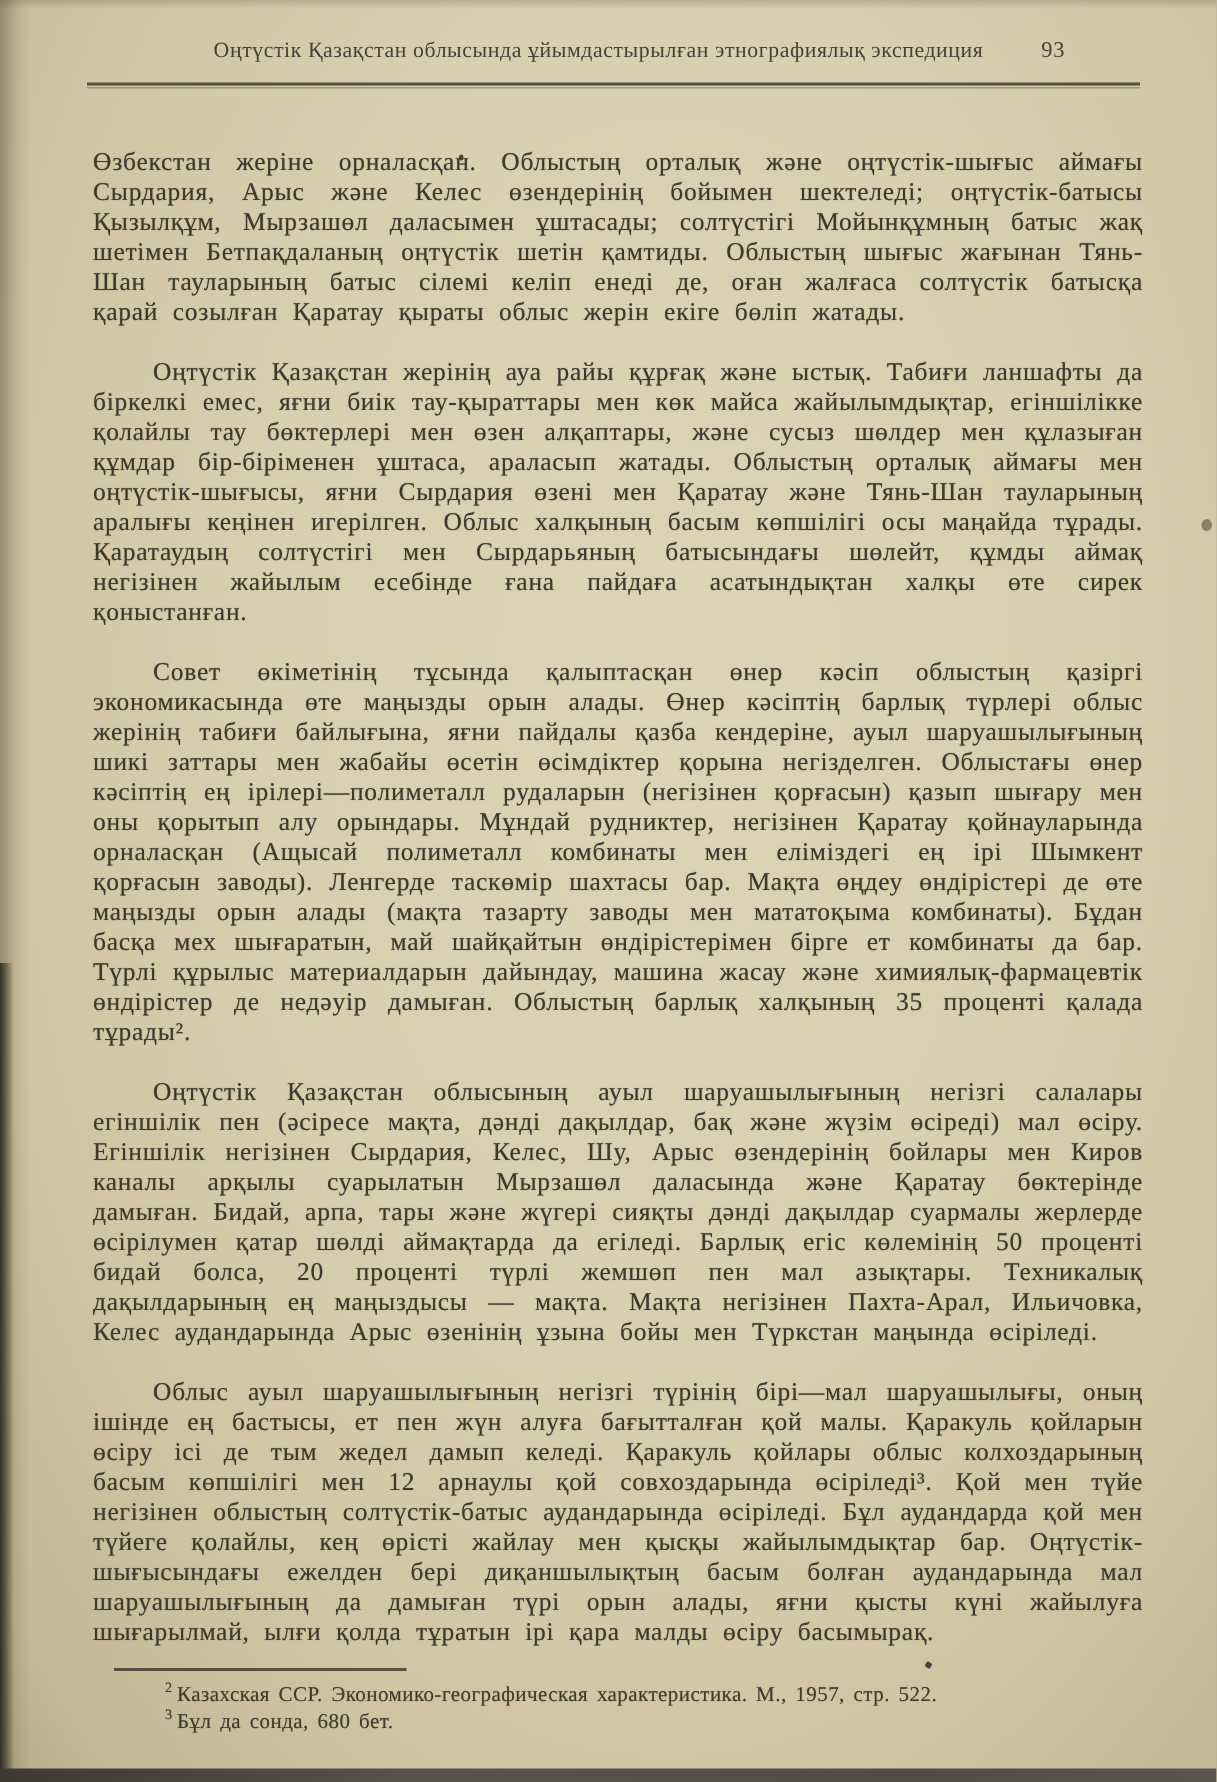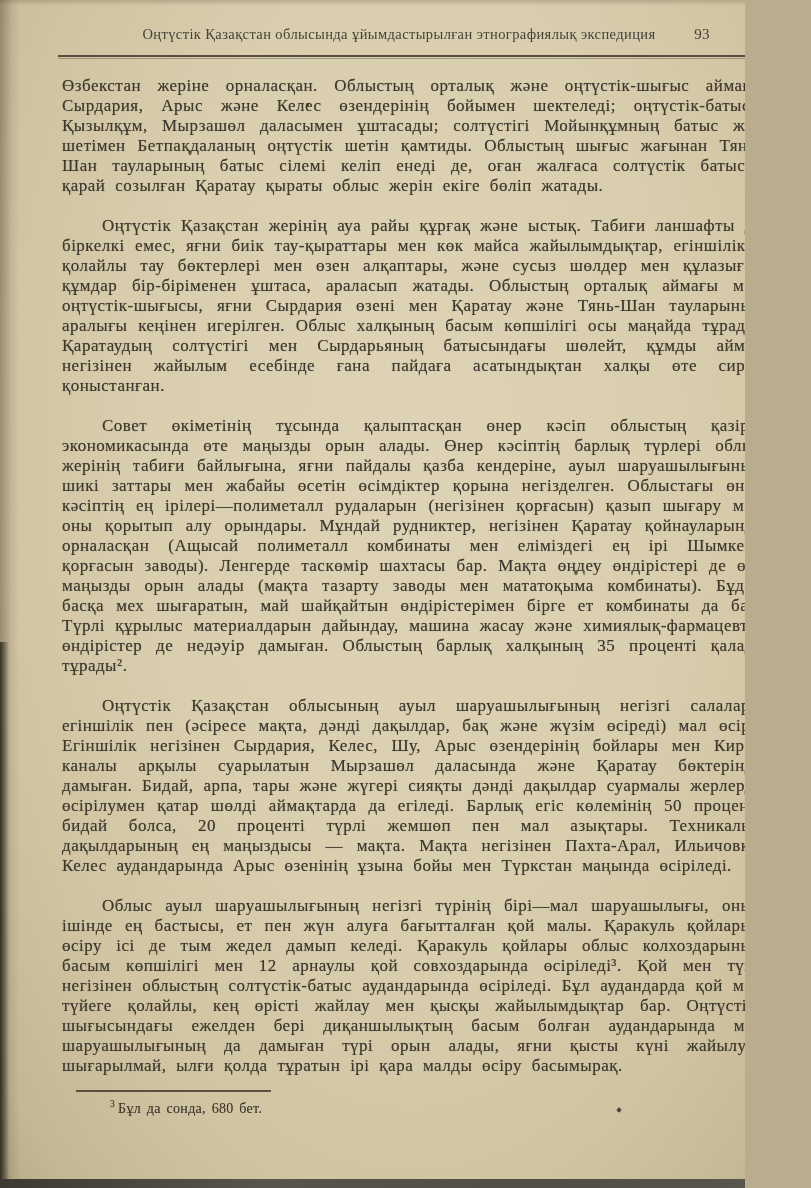--- a/index.html
+++ b/index.html
@@ -4,21 +4,21 @@
 <style>
   html, body { margin: 0; padding: 0; }
   body {
     width: 811px; height: 1188px;
     background: #b9ad8e;
     font-family: "Liberation Serif", "DejaVu Serif", serif;
     overflow: hidden;
   }
   .page {
     position: relative;
-    width: 745px; height: 1188px;
+    width: 811px; height: 1188px;
     background:
       radial-gradient(ellipse at 55% 38%,
         #ded3b6 0%, #d9ceae 45%, #d0c4a2 72%, #c3b795 92%, #b6aa89 100%);
     overflow: hidden;
   }
   
   .edge-left {
     position: absolute; left: 0; top: 0; bottom: 0; width: 20px;
     background: linear-gradient(to right, rgba(84,72,50,0.45), rgba(84,72,50,0.12) 55%, rgba(84,72,50,0) 100%);
   }
@@ -54,21 +54,21 @@
     font-size: 15px;
   }
   .header-rule {
     position: absolute; top: 55px; left: 58px; width: 702px; height: 5px;
   }
   .header-rule .rule-a { height: 2px; background: rgba(62,57,47,0.85); }
   .header-rule .rule-b { height: 1px; margin-top: 1px; background: rgba(62,57,47,0.35); }
 
   
   .body-text {
-    position: absolute; top: 76px; left: 62px; width: 700px;
+    position: absolute; top: 98px; left: 62px; width: 700px;
     color: #3d392f;
     font-size: 17px;
     line-height: 20px;
     letter-spacing: 0.5px;
     word-spacing: 5px;
     text-align: justify;
     text-shadow: 0 0 0.7px rgba(61,57,47,0.55);
   }
   .body-text p { margin: 0; }
   .body-text p.indent { text-indent: 40px; margin-top: 20px; }
@@ -122,17 +122,18 @@
   <div class="body-text">
     <p>Өзбекстан жеріне орналасқан. Облыстың орталық және оңтүстік-шығыс аймағы Сырдария, Арыс және Келес өзендерінің бойымен шектеледі; оңтүстік-батысы Қызылқұм, Мырзашөл даласымен ұштасады; солтүстігі Мойынқұмның батыс жақ шетімен Бетпақдаланың оңтүстік шетін қамтиды. Облыстың шығыс жағынан Тянь-Шан тауларының батыс сілемі келіп енеді де, оған жалғаса солтүстік батысқа қарай созылған Қаратау қыраты облыс жерін екіге бөліп жатады.</p>
     <p class="indent">Оңтүстік Қазақстан жерінің ауа райы құрғақ және ыстық. Табиғи ланшафты да біркелкі емес, яғни биік тау-қыраттары мен көк майса жайылымдықтар, егіншілікке қолайлы тау бөктерлері мен өзен алқаптары, және сусыз шөлдер мен құлазыған құмдар бір-біріменен ұштаса, араласып жатады. Облыстың орталық аймағы мен оңтүстік-шығысы, яғни Сырдария өзені мен Қаратау және Тянь-Шан тауларының аралығы кеңінен игерілген. Облыс халқының басым көпшілігі осы маңайда тұрады. Қаратаудың солтүстігі мен Сырдарьяның батысындағы шөлейт, құмды аймақ негізінен жайылым есебінде ғана пайдаға асатындықтан халқы өте сирек қоныстанған.</p>
     <p class="indent">Совет өкіметінің тұсында қалыптасқан өнер кәсіп облыстың қазіргі экономикасында өте маңызды орын алады. Өнер кәсіптің барлық түрлері облыс жерінің табиғи байлығына, яғни пайдалы қазба кендеріне, ауыл шаруашылығының шикі заттары мен жабайы өсетін өсімдіктер қорына негізделген. Облыстағы өнер кәсіптің ең ірілері—полиметалл рудаларын (негізінен қорғасын) қазып шығару мен оны қорытып алу орындары. Мұндай рудниктер, негізінен Қаратау қойнауларында орналасқан (Ащысай полиметалл комбинаты мен еліміздегі ең ірі Шымкент қорғасын заводы). Ленгерде таскөмір шахтасы бар. Мақта өңдеу өндірістері де өте маңызды орын алады (мақта тазарту заводы мен мататоқыма комбинаты). Бұдан басқа мех шығаратын, май шайқайтын өндірістерімен бірге ет комбинаты да бар. Түрлі құрылыс материалдарын дайындау, машина жасау және химиялық-фармацевтік өндірістер де недәуір дамыған. Облыстың барлық халқының 35 проценті қалада тұрады².</p>
     <p class="indent">Оңтүстік Қазақстан облысының ауыл шаруашылығының негізгі салалары егіншілік пен (әсіресе мақта, дәнді дақылдар, бақ және жүзім өсіреді) мал өсіру. Егіншілік негізінен Сырдария, Келес, Шу, Арыс өзендерінің бойлары мен Киров каналы арқылы суарылатын Мырзашөл даласында және Қаратау бөктерінде дамыған. Бидай, арпа, тары және жүгері сияқты дәнді дақылдар суармалы жерлерде өсірілумен қатар шөлді аймақтарда да егіледі. Барлық егіс көлемінің 50 проценті бидай болса, 20 проценті түрлі жемшөп пен мал азықтары. Техникалық дақылдарының ең маңыздысы — мақта. Мақта негізінен Пахта-Арал, Ильичовка, Келес аудандарында Арыс өзенінің ұзына бойы мен Түркстан маңында өсіріледі.</p>
     <p class="indent">Облыс ауыл шаруашылығының негізгі түрінің бірі—мал шаруашылығы, оның ішінде ең бастысы, ет пен жүн алуға бағытталған қой малы. Қаракуль қойларын өсіру ісі де тым жедел дамып келеді. Қаракуль қойлары облыс колхоздарының басым көпшілігі мен 12 арнаулы қой совхоздарында өсіріледі³. Қой мен түйе негізінен облыстың солтүстік-батыс аудандарында өсіріледі. Бұл аудандарда қой мен түйеге қолайлы, кең өрісті жайлау мен қысқы жайылымдықтар бар. Оңтүстік-шығысындағы ежелден бері диқаншылықтың басым болған аудандарында мал шаруашылығының да дамыған түрі орын алады, яғни қысты күні жайылуға шығарылмай, ылғи қолда тұратын ірі қара малды өсіру басымырақ.</p>
 
     <div class="footnote-rule"></div>
 
     <div class="footnotes">
+      <p><span class="fn-marker">2</span><span>Казахская ССР. Экономико-географическая характеристика. М., 1957, стр. 522.</span></p>
       <p><span class="fn-marker">3</span><span>Бұл да сонда, 680 бет.</span></p>
     </div>
   </div>
 
 </div>
 
 </body></html>

